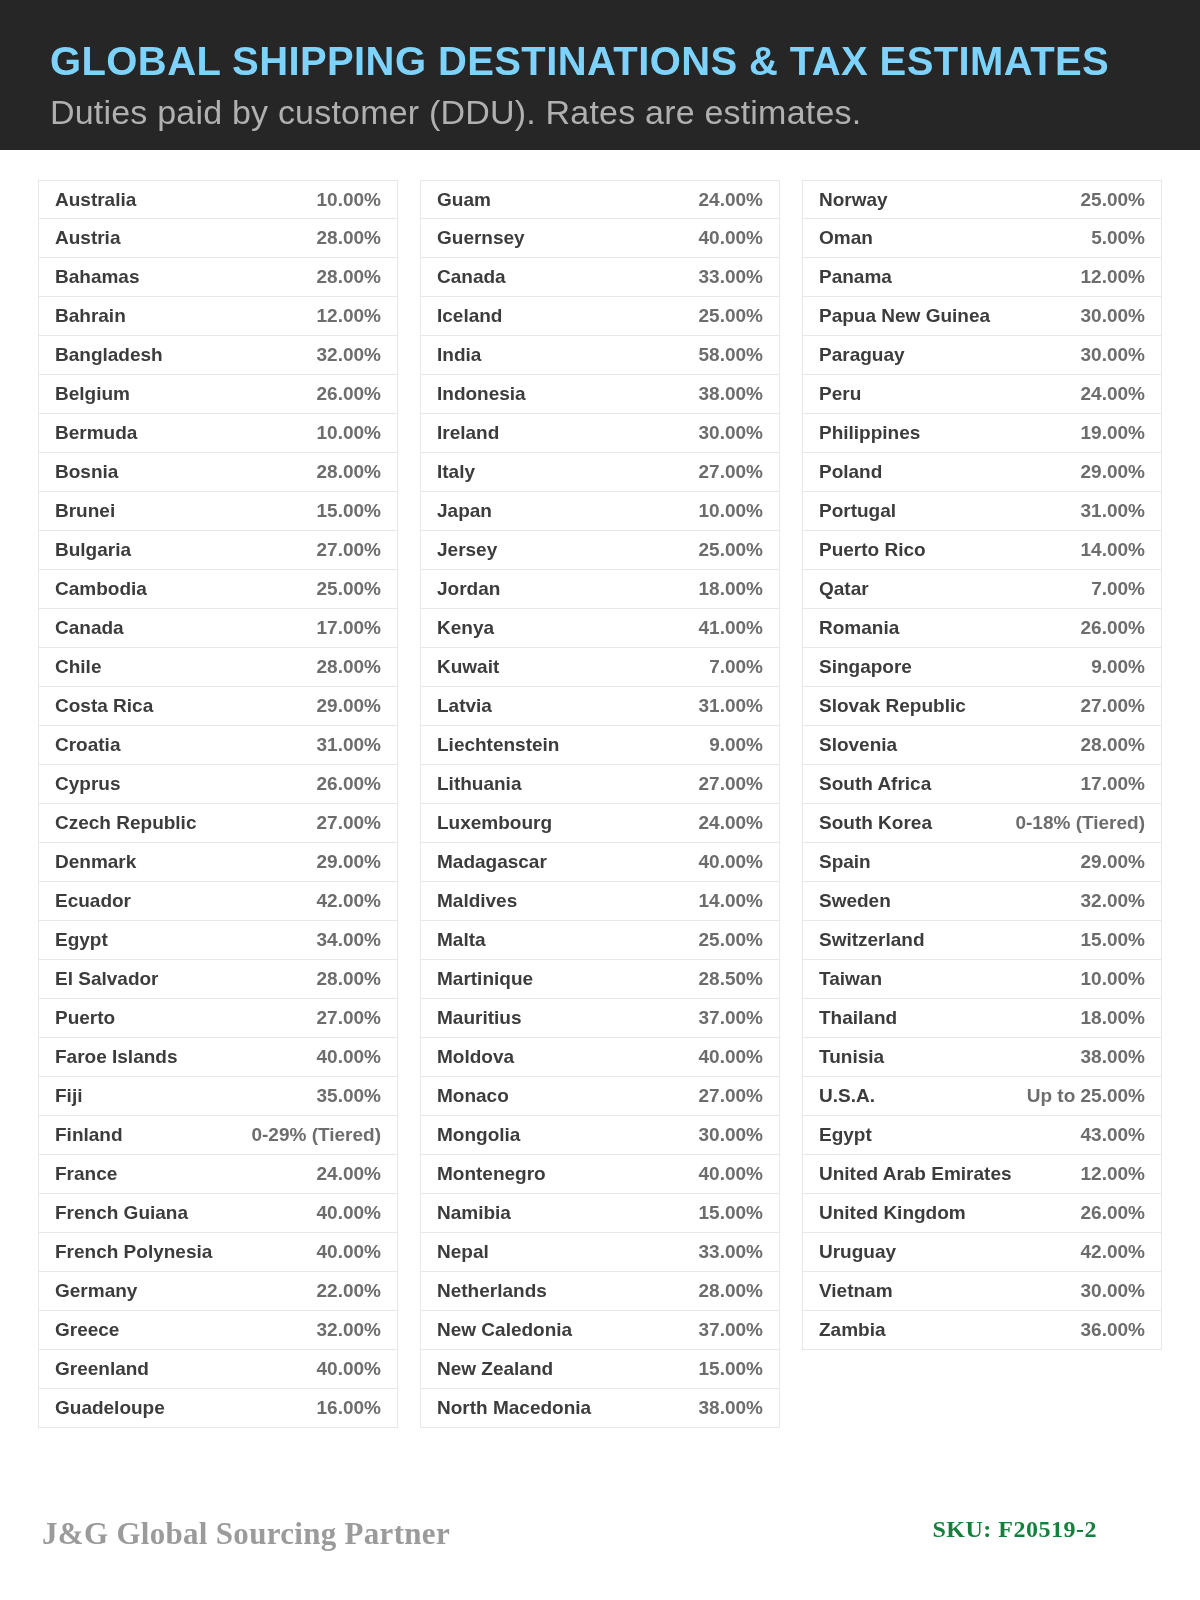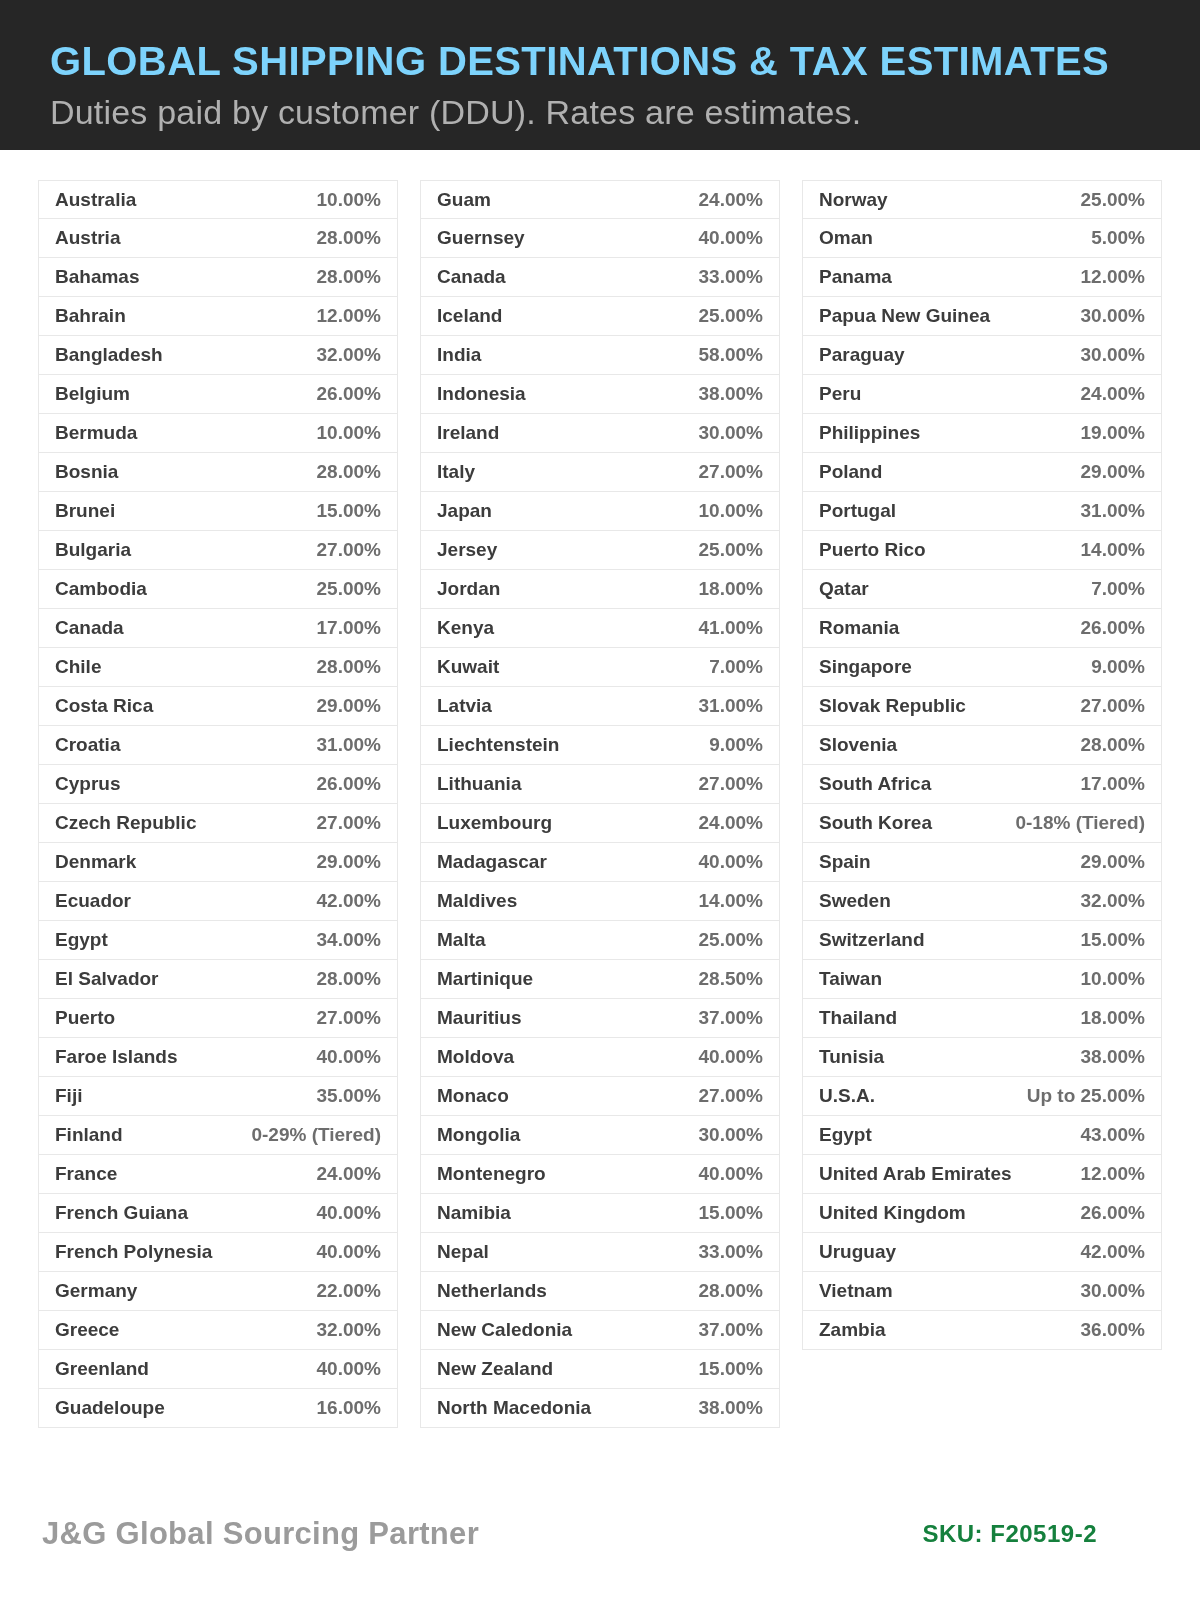--- a/index.html
+++ b/index.html
@@ -63,21 +63,21 @@
     white-space:nowrap;
     margin-left:12px;
   }
   .footer {
     position:absolute;
     left:42px;
     right:103px;
     top:1516px;
     display:flex;
     justify-content:space-between;
-    align-items:center;
+    font-family:Liberation Serif, serif;
   }
   .brand {
     font-size:31px;
     font-weight:800;
     color:#9b9b9b;
     letter-spacing:0.3px;
   }
   .sku {
     font-size:24px;
     font-weight:700;

